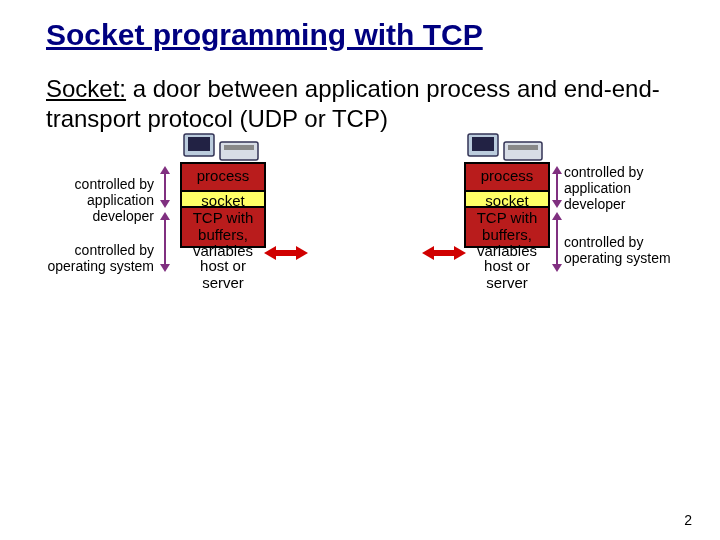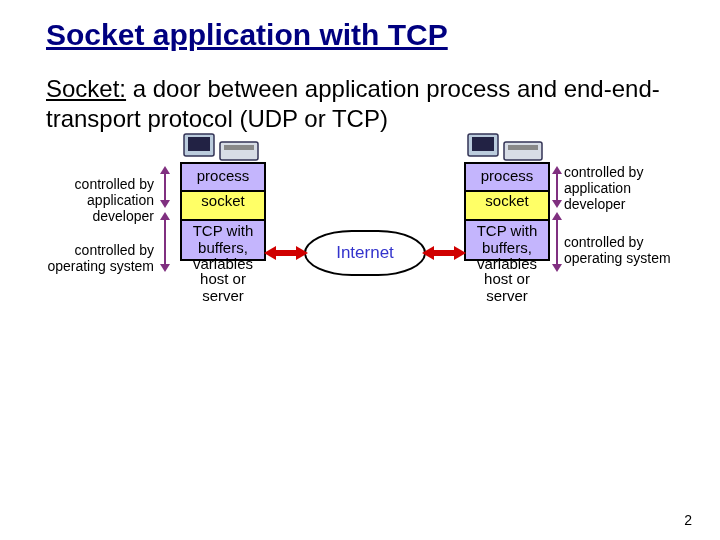--- a/index.html
+++ b/index.html
@@ -57,29 +57,29 @@
     top: 0;
     width: 86px;
     display: flex;
     flex-direction: column;
     align-items: stretch;
   }
   .stack.left  { left: 134px; }
   .stack.right { left: 418px; }
   .layer {
     border: 2px solid #000;
-    background: #c4b5fd;
+    background: #b91c1c;
     text-align: center;
     font-size: 15px;
     line-height: 1.1;
     padding: 3px 8px;
     margin-top: -2px;
   }
   .layer.process { height: 30px; padding-top: 4px; }
-  .layer.socket  { background: #ffff66; height: 31px; padding: 1px 0; }
+  .layer.socket  { background: #ffff66; height: 18px; padding: 1px 0; }
   .layer.tcp     { height: 42px; padding-top: 2px; }
   .hostlabel {
     text-align: center;
     font-size: 15px;
     line-height: 1.1;
     margin-top: 10px;
   }
   
   .pc {
     position: absolute;
@@ -149,21 +149,21 @@
     right: 28px;
     bottom: 12px;
     font-size: 14px;
     font-family: Arial, sans-serif;
   }
 </style>
 </head>
 <body>
 
 <div class="slide">
-  <h1 class="title">Socket application with TCP</h1>
+  <h1 class="title">Socket programming with TCP</h1>
 
   <div class="defs">
     <div>
       <span class="term">Socket:</span><span> a door between application process and end-end-transport protocol (UDP or TCP)</span>
     </div>
   </div>
 
   <div class="diagram">
 
     <div class="pc left">
@@ -218,24 +218,20 @@
       <div class="hostlabel">host or server</div>
     </div>
 
     <div class="stack right">
       <div class="layer process">process</div>
       <div class="layer socket">socket</div>
       <div class="layer tcp">TCP with buffers, variables</div>
       <div class="hostlabel">host or server</div>
     </div>
 
-    <div class="net">
-      <div class="cloud"></div>
-      <div class="label">Internet</div>
-    </div>
 
     <div class="redarrow ra-l">
       <div class="headL"></div>
         <div class="shaft"></div>
         <div class="headR"></div>
     </div>
     <div class="redarrow ra-r">
       <div class="headL"></div>
         <div class="shaft"></div>
         <div class="headR"></div>

